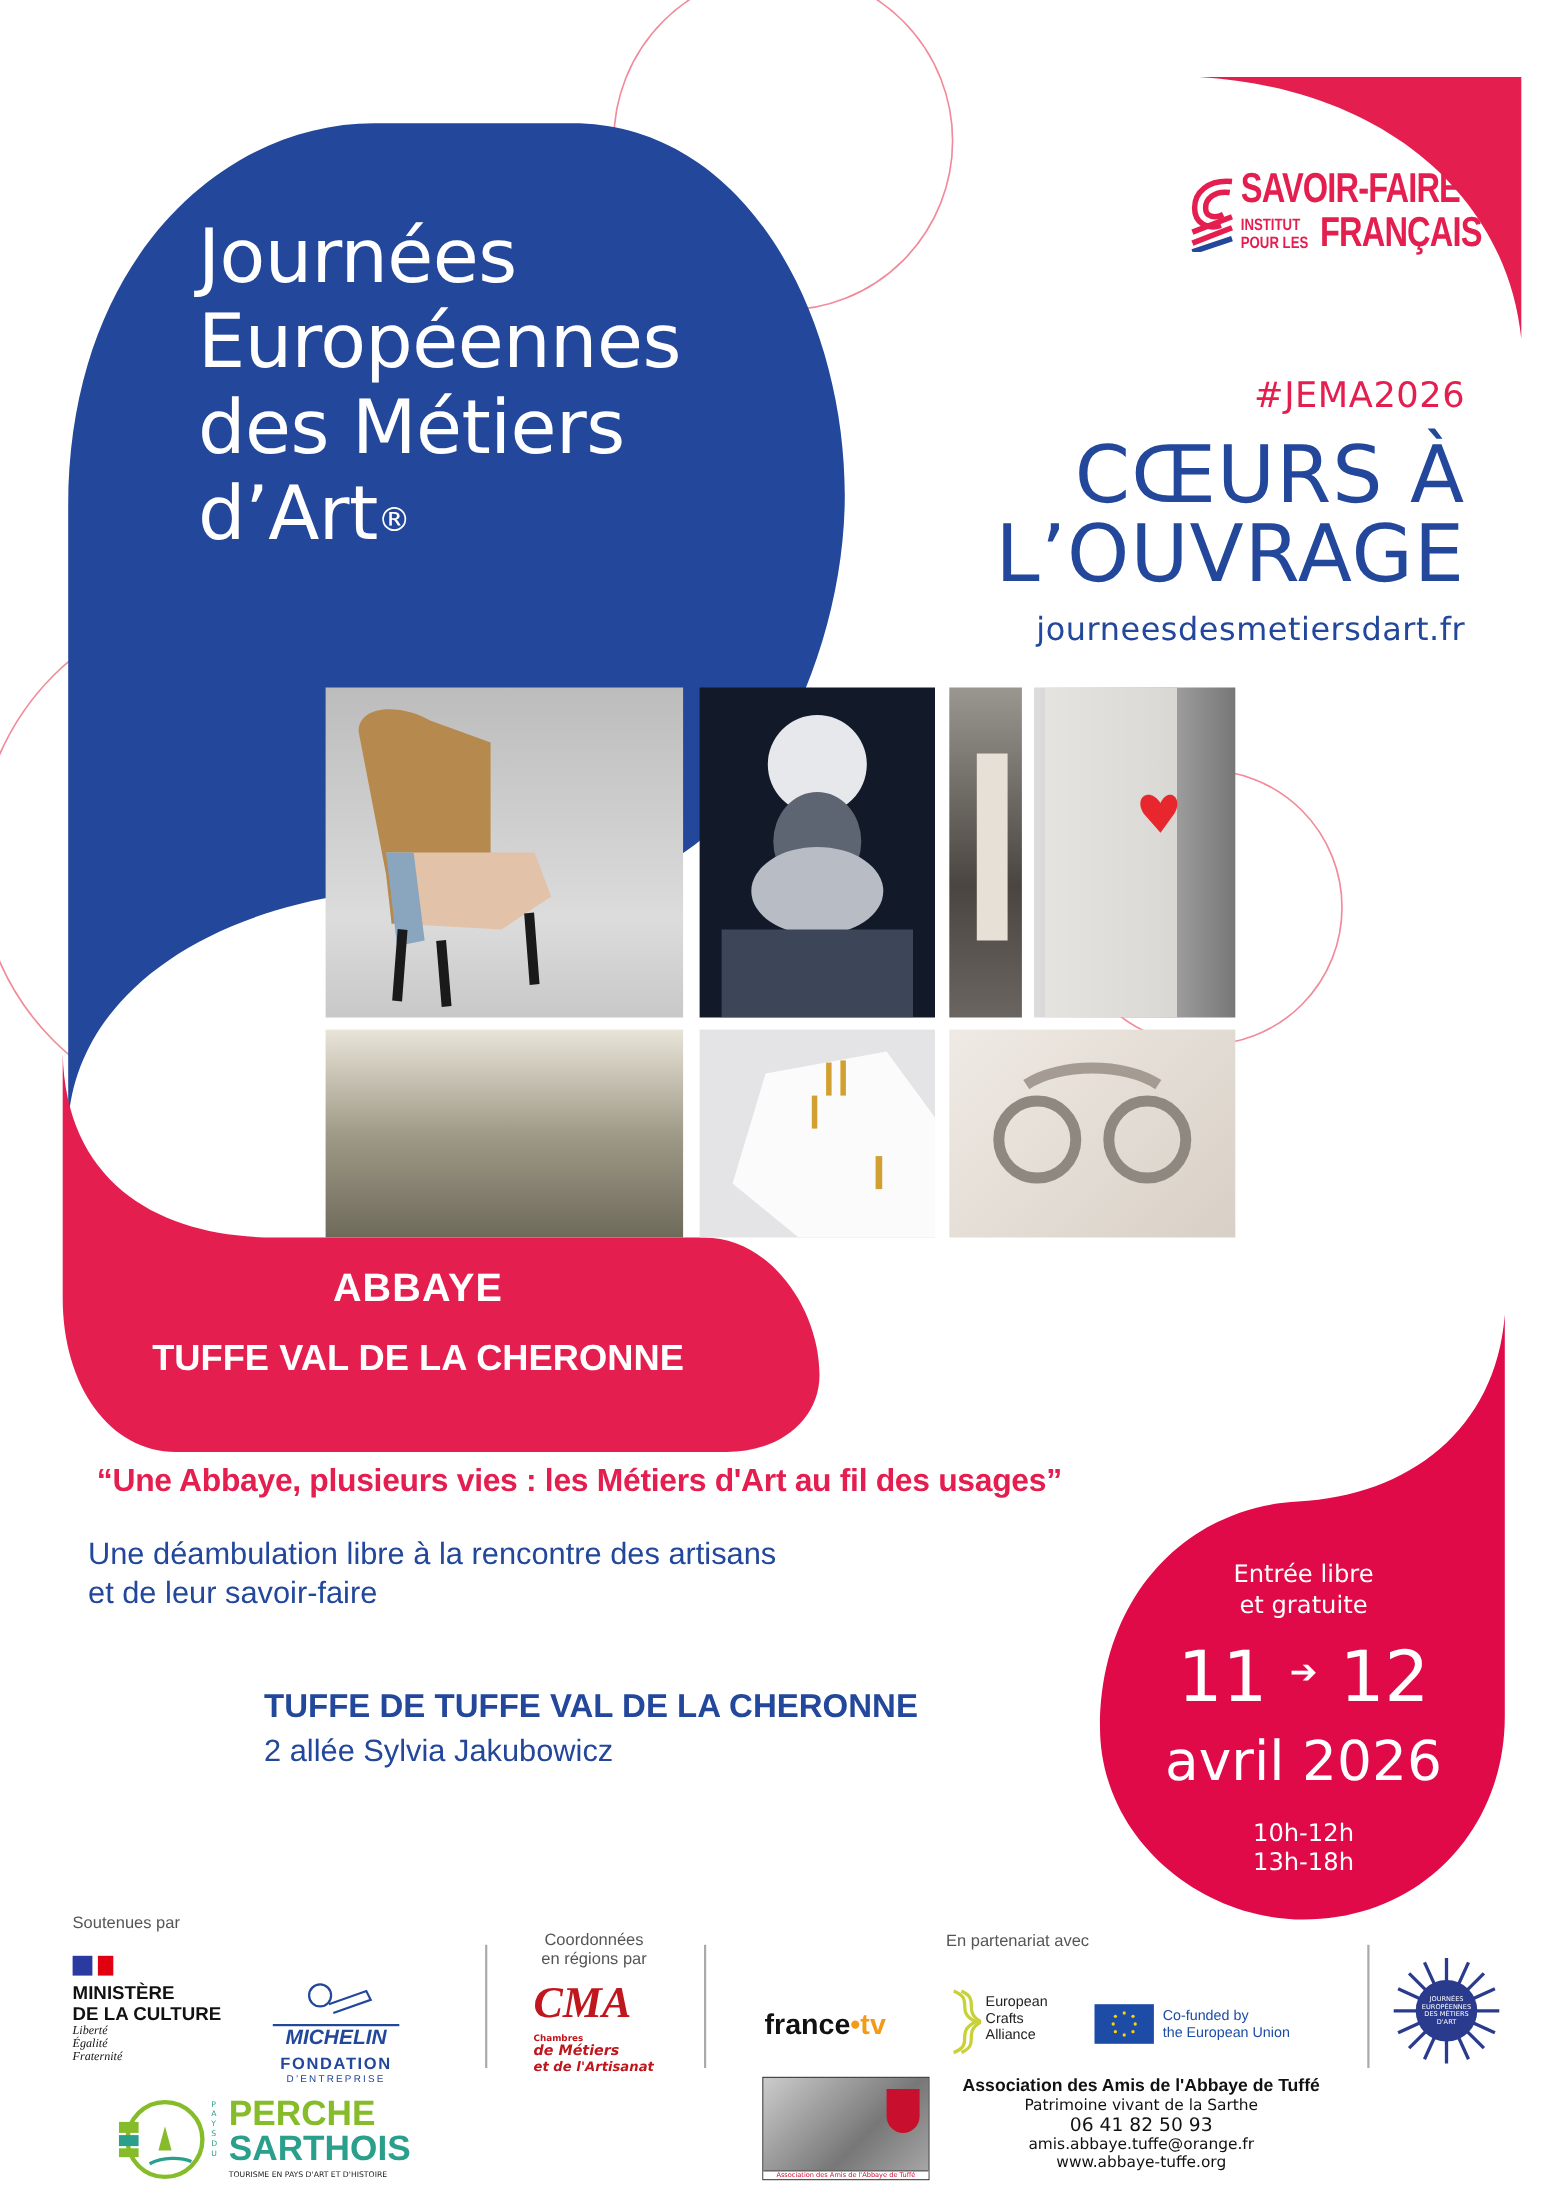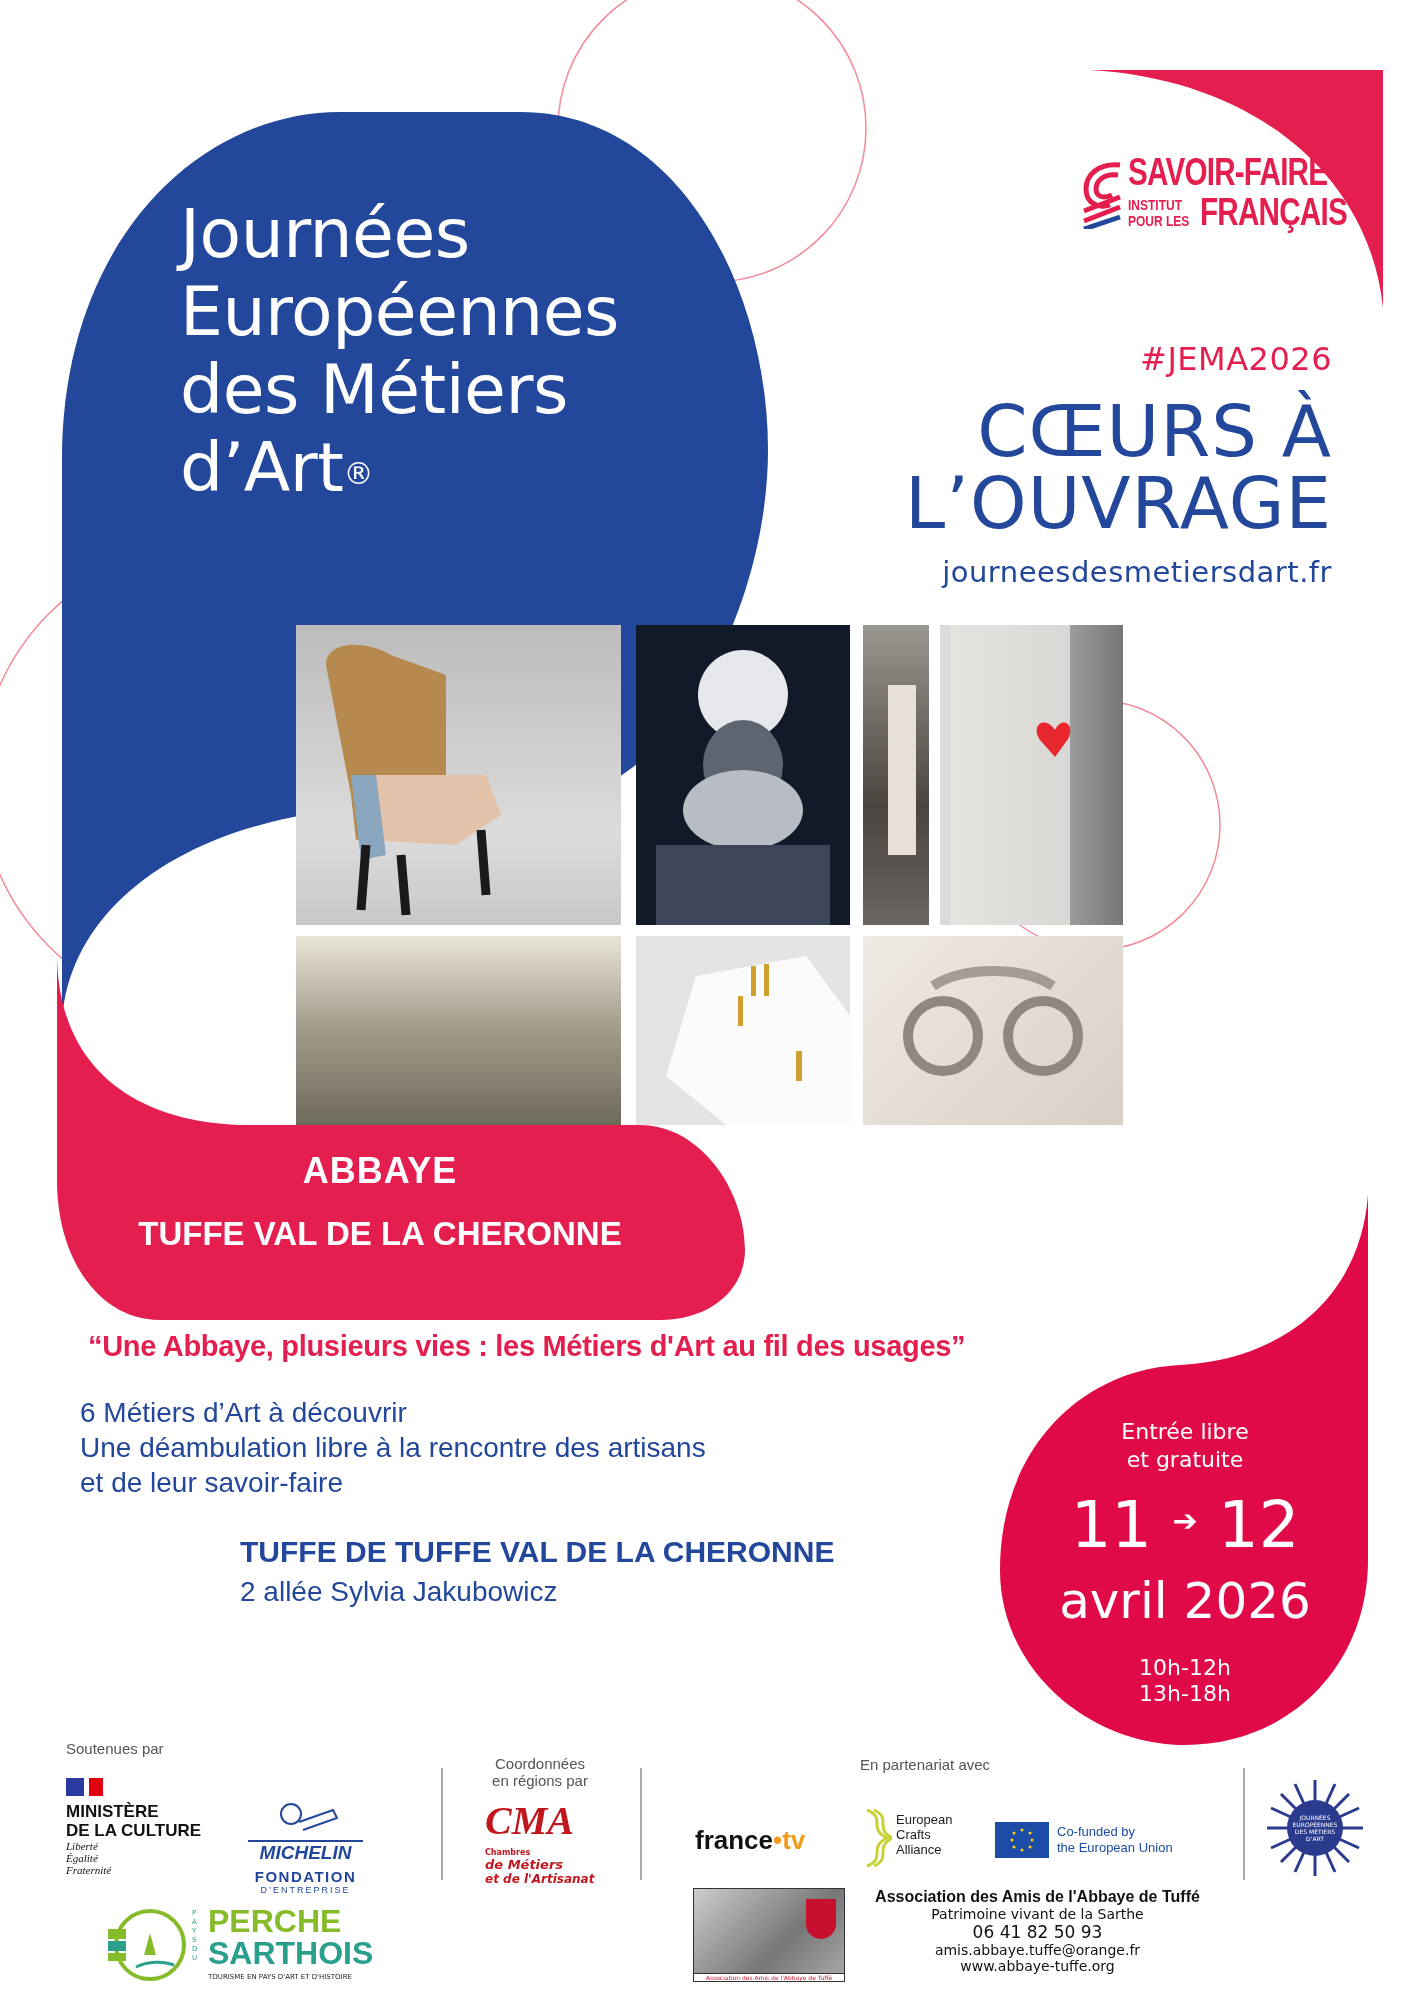--- a/index.html
+++ b/index.html
@@ -130,21 +130,20 @@
     <circle cx="180" cy="100" r="35" fill="none" stroke="#8e8880" stroke-width="10"></circle>
     <path d="M70 50 C100 30 160 30 190 50" fill="none" stroke="#a49c92" stroke-width="10"></path>
   </svg>
 </div>
 
 <div class="abs abbaye-title">ABBAYE</div>
 <div class="abs abbaye-sub">TUFFE VAL DE LA CHERONNE</div>
 
 <div class="abs quote">“Une Abbaye, plusieurs vies : les Métiers d'Art au fil des usages”</div>
 <div class="abs desc">
-  <div>6 Métiers d’Art à découvrir</div>
   <div>Une déambulation libre à la rencontre des artisans</div>
   <div>et de leur savoir-faire</div>
 </div>
 <div class="abs addr-title">TUFFE DE TUFFE VAL DE LA CHERONNE</div>
 <div class="abs addr">
   <div>2 allée Sylvia Jakubowicz</div>
 </div>
 
 <div class="abs entree">
   <div>Entrée libre</div>

